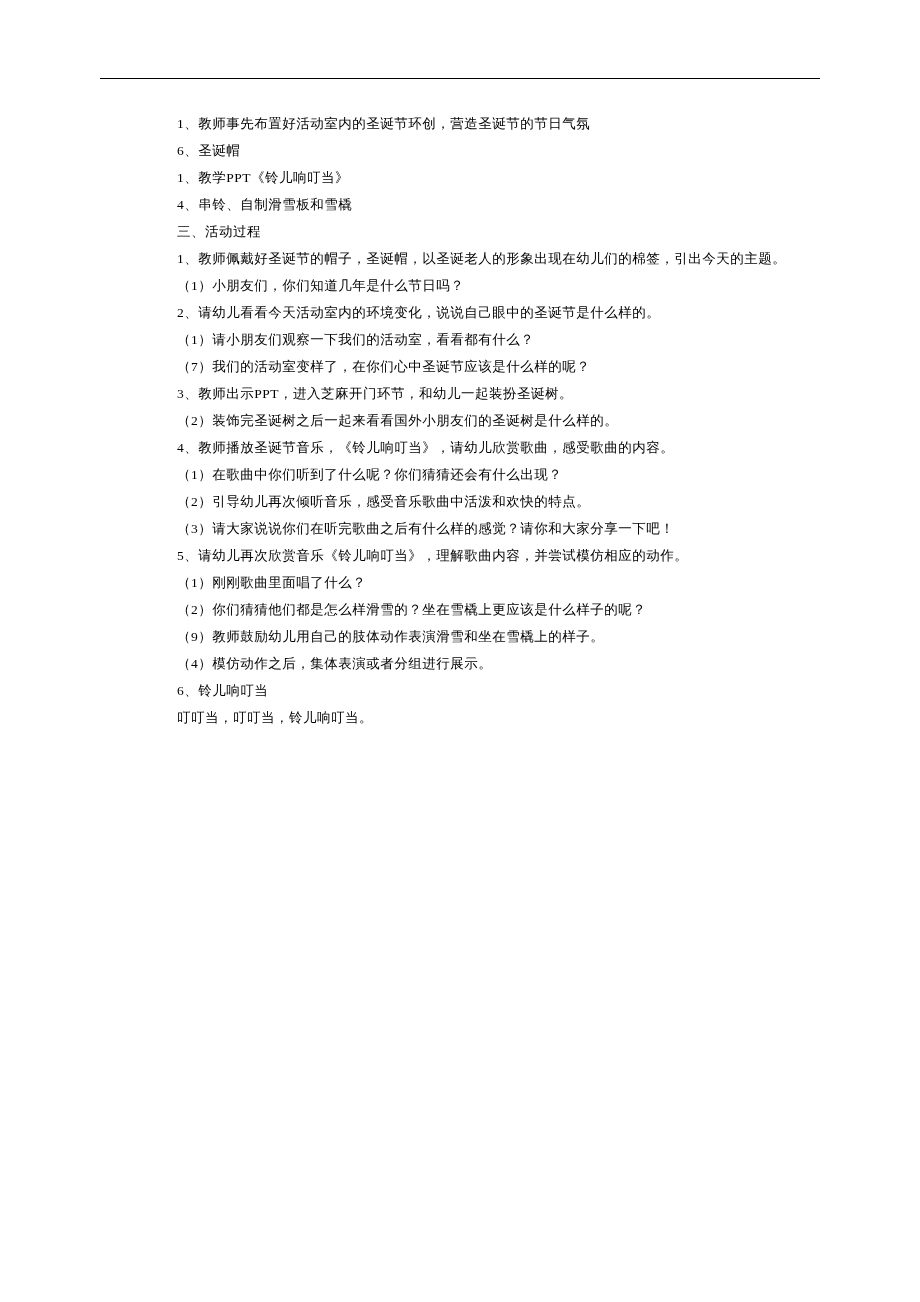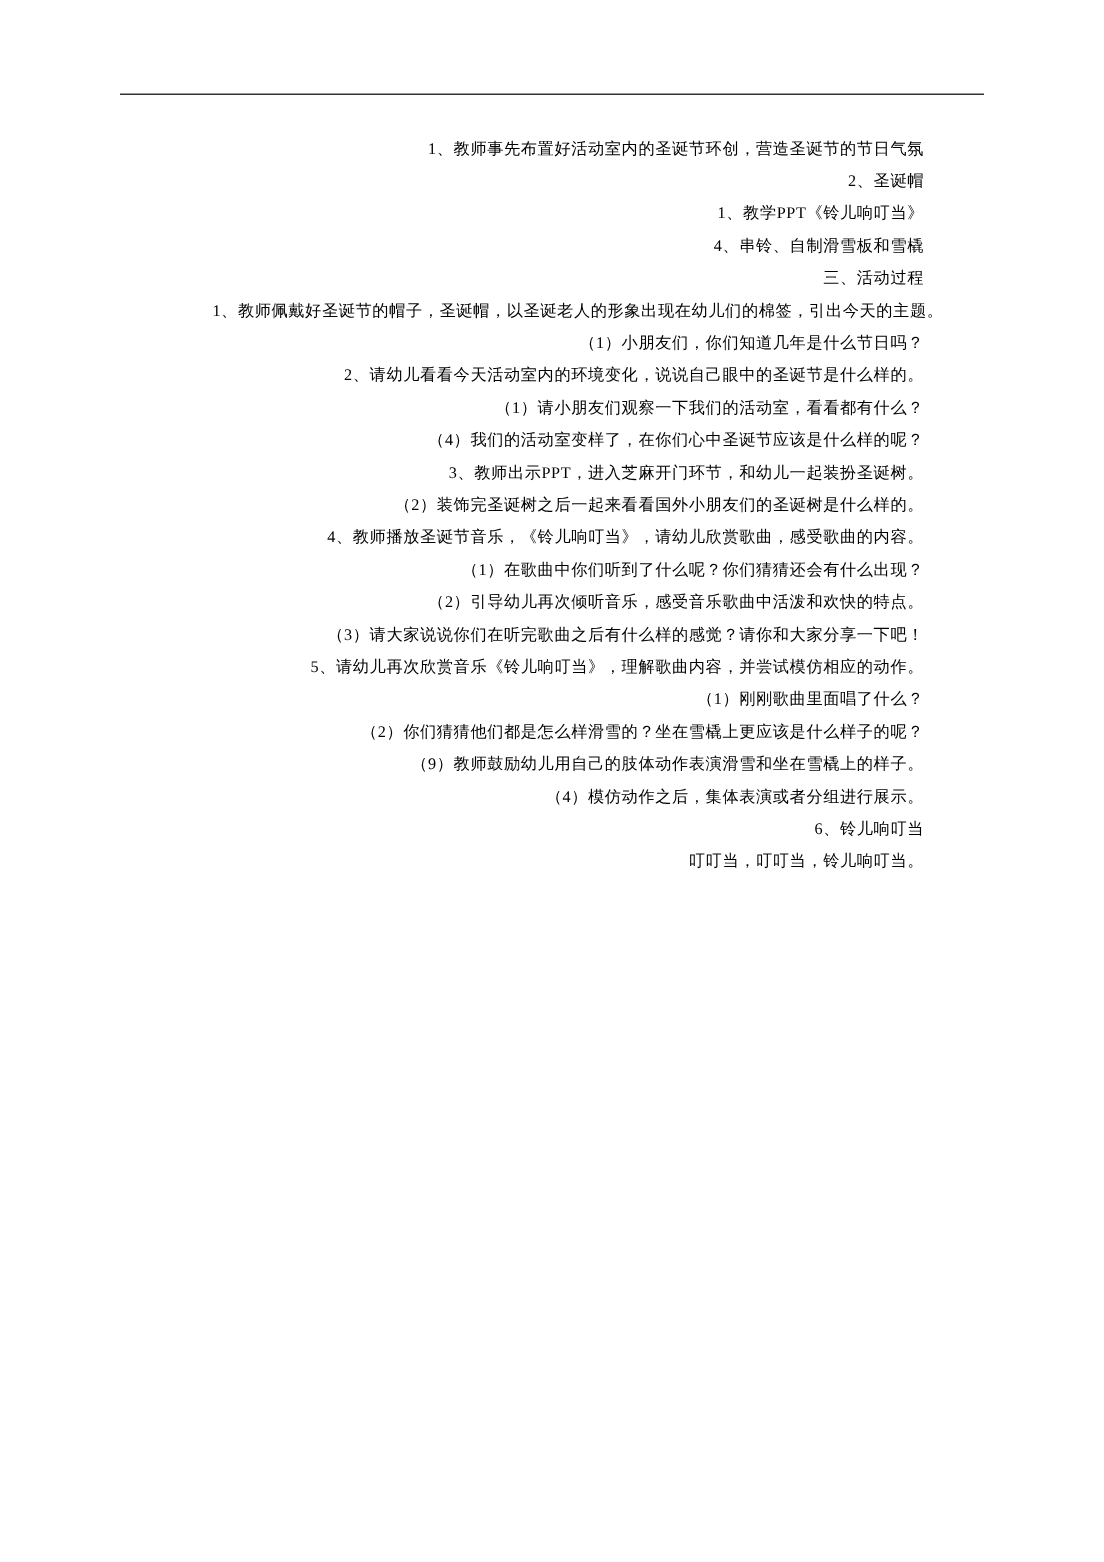--- a/index.html
+++ b/index.html
@@ -26,39 +26,38 @@
       border-top: 1px solid #000000;
     }
     .content {
       margin-top: 40px;
     }
     .line {
       text-indent: 2em;
       white-space: nowrap;
       font-size: 13.5px;
       letter-spacing: 0.5px;
-      text-align: right;
     }
   </style>
 </head>
 <body>
 
 <div class="horizontal-rule"></div>
 
 <div class="content">
   <div class="line">1、教师事先布置好活动室内的圣诞节环创，营造圣诞节的节日气氛</div>
-  <div class="line">2、圣诞帽</div>
+  <div class="line">6、圣诞帽</div>
   <div class="line">1、教学PPT《铃儿响叮当》</div>
   <div class="line">4、串铃、自制滑雪板和雪橇</div>
   <div class="line">三、活动过程</div>
   <div class="line">1、教师佩戴好圣诞节的帽子，圣诞帽，以圣诞老人的形象出现在幼儿们的棉签，引出今天的主题。</div>
   <div class="line">（1）小朋友们，你们知道几年是什么节日吗？</div>
   <div class="line">2、请幼儿看看今天活动室内的环境变化，说说自己眼中的圣诞节是什么样的。</div>
   <div class="line">（1）请小朋友们观察一下我们的活动室，看看都有什么？</div>
-  <div class="line">（4）我们的活动室变样了，在你们心中圣诞节应该是什么样的呢？</div>
+  <div class="line">（7）我们的活动室变样了，在你们心中圣诞节应该是什么样的呢？</div>
   <div class="line">3、教师出示PPT，进入芝麻开门环节，和幼儿一起装扮圣诞树。</div>
   <div class="line">（2）装饰完圣诞树之后一起来看看国外小朋友们的圣诞树是什么样的。</div>
   <div class="line">4、教师播放圣诞节音乐，《铃儿响叮当》，请幼儿欣赏歌曲，感受歌曲的内容。</div>
   <div class="line">（1）在歌曲中你们听到了什么呢？你们猜猜还会有什么出现？</div>
   <div class="line">（2）引导幼儿再次倾听音乐，感受音乐歌曲中活泼和欢快的特点。</div>
   <div class="line">（3）请大家说说你们在听完歌曲之后有什么样的感觉？请你和大家分享一下吧！</div>
   <div class="line">5、请幼儿再次欣赏音乐《铃儿响叮当》，理解歌曲内容，并尝试模仿相应的动作。</div>
   <div class="line">（1）刚刚歌曲里面唱了什么？</div>
   <div class="line">（2）你们猜猜他们都是怎么样滑雪的？坐在雪橇上更应该是什么样子的呢？</div>
   <div class="line">（9）教师鼓励幼儿用自己的肢体动作表演滑雪和坐在雪橇上的样子。</div>

